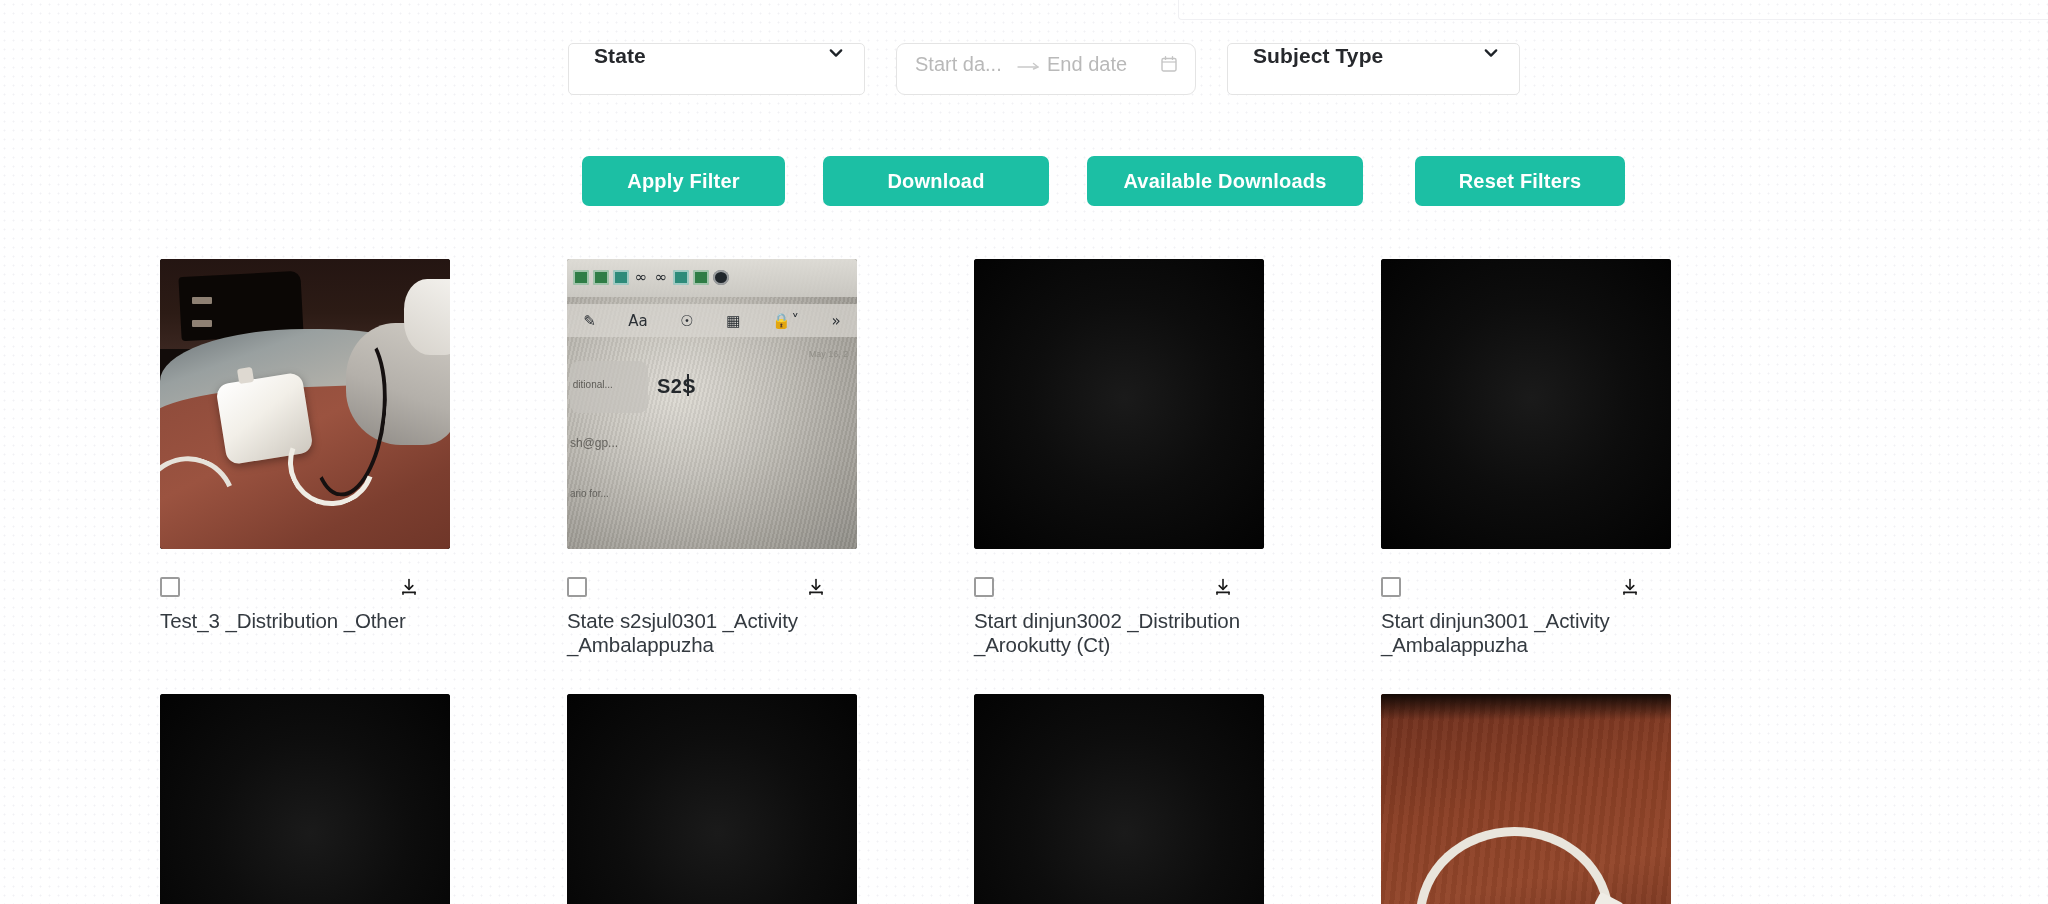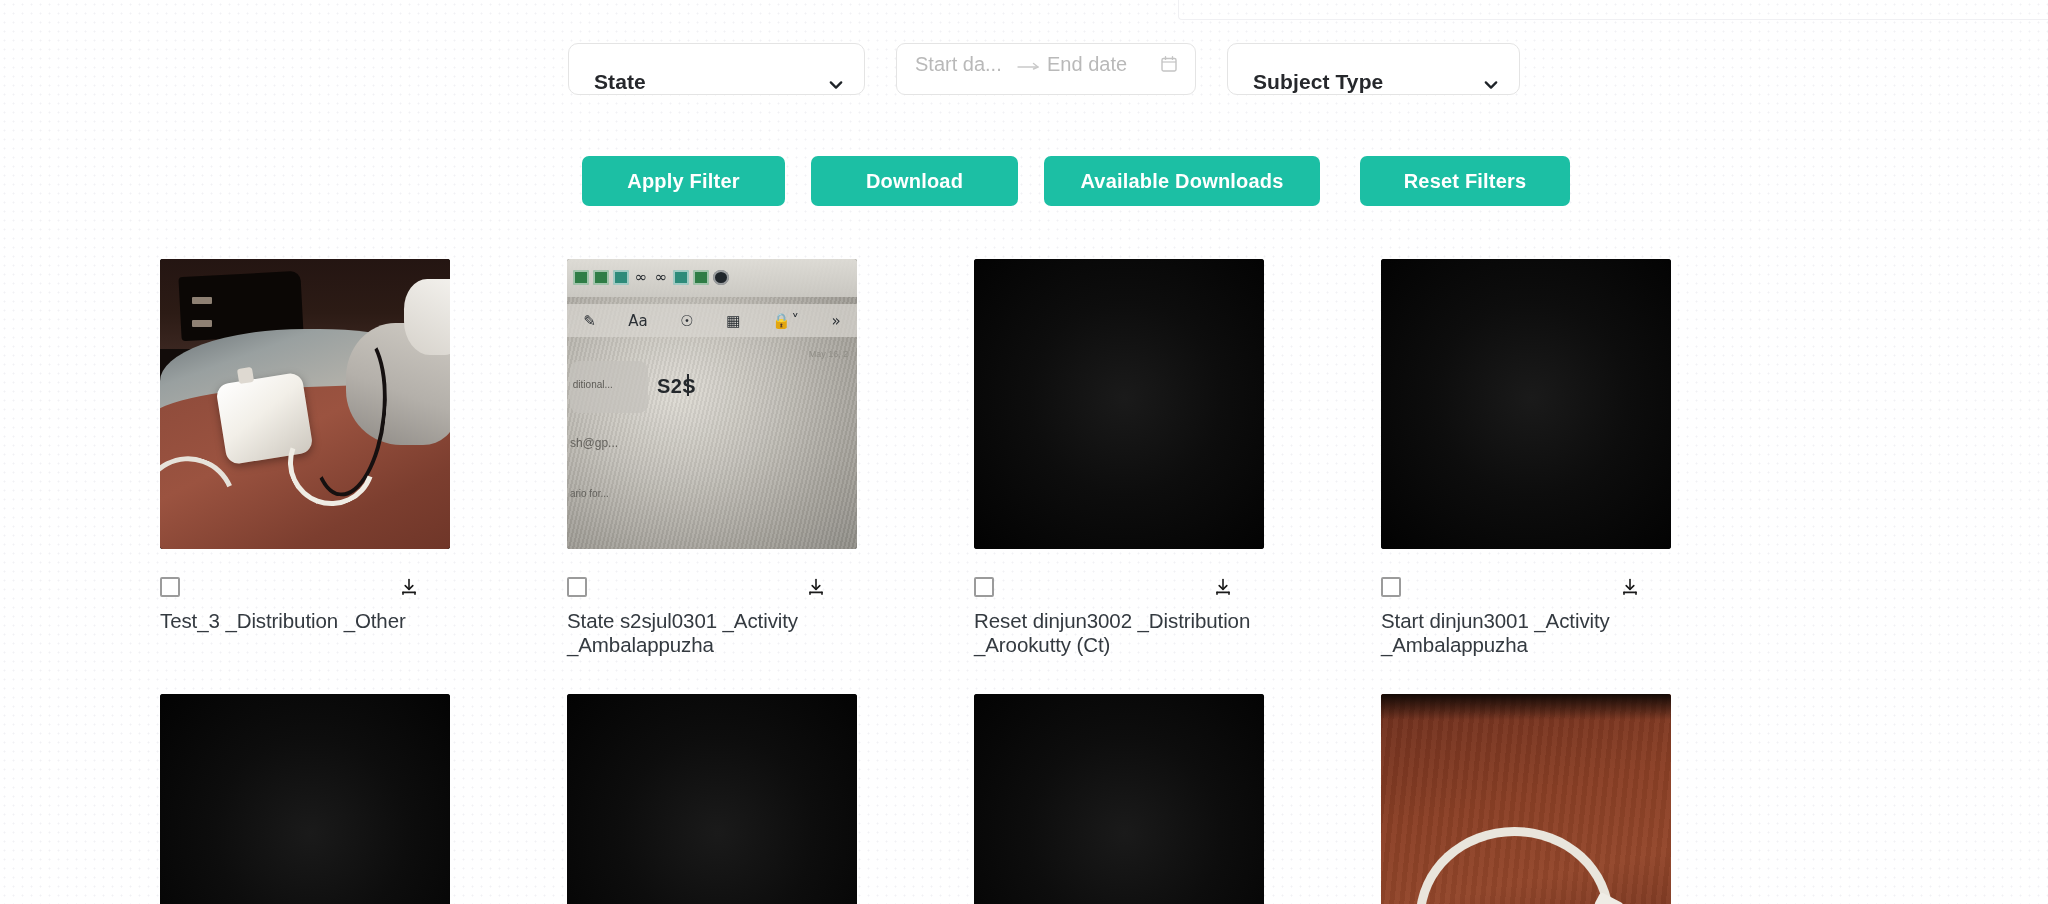--- a/index.html
+++ b/index.html
@@ -41,23 +41,23 @@
     left: 568px;
     display: flex;
     align-items: center;
     gap: 31px;
   }
 
   .select-box {
     height: 52px;
     background: #ffffff;
     border: 1px solid #e4e4e4;
-    border-radius: 10px;
-    display: flex;
-    align-items: flex-end;
+    border-radius: 5px;
+    display: flex;
+    align-items: flex-start;
     justify-content: space-between;
     padding: 0 19px 0 25px;
     cursor: pointer;
   }
   .select-state { width: 297px; }
   .select-subject { width: 293px; }
 
   .select-label {
     font-size: 21px;
     font-weight: 700;
@@ -105,41 +105,41 @@
     color: #c4c4c4;
   }
 
   
   .btn-row {
     position: absolute;
     top: 156px;
     left: 582px;
     display: flex;
     align-items: center;
-    gap: 26px;
+    gap: 38px;
   }
   .btn {
     height: 50px;
     border: none;
     border-radius: 7px;
     background: #1cbfa4;
     color: #ffffff;
     font-family: "Liberation Sans", sans-serif;
     font-size: 20px;
     font-weight: 700;
     letter-spacing: 0.2px;
     cursor: pointer;
     padding: 0 22px;
     display: flex;
     align-items: center;
     justify-content: center;
     white-space: nowrap;
   }
   .btn-apply    { width: 203px; }
-  .btn-download { width: 207px; }
+  .btn-download { width: 226px; }
   .btn-avail    { width: 276px; }
   .btn-reset    { width: 210px; margin-left: 14px; }
 
   
   .gallery {
     position: absolute;
     top: 259px;
     left: 160px;
     width: 1770px;
     display: flex;
@@ -488,21 +488,21 @@
         <div class="cb"></div>
         <div class="dl-icon">
           <svg width="20" height="20" viewBox="0 0 20 20" fill="none">
             <path d="M10 2.5 V12" stroke="#1a1a1a" stroke-width="1.6" stroke-linecap="round"></path>
             <path d="M6.2 8.6 L10 12.4 L13.8 8.6" stroke="#1a1a1a" stroke-width="1.6" stroke-linecap="round" stroke-linejoin="round"></path>
             <path d="M4 15.4 H16" stroke="#1a1a1a" stroke-width="1.6" stroke-linecap="round"></path>
             <path d="M4 15.4 V17.2 M16 15.4 V17.2" stroke="#1a1a1a" stroke-width="1.6" stroke-linecap="round"></path>
           </svg>
         </div>
       </div>
-      <div class="caption">Reset dinjun3002 _Distribution _Arookutty (Ct)</div>
+      <div class="caption">Start dinjun3002 _Distribution _Arookutty (Ct)</div>
     </div>
 
     <div class="card">
       <div class="thumb">
         <div class="thumb-inner ph-black"></div>
       </div>
       <div class="card-ctrls">
         <div class="cb"></div>
         <div class="dl-icon">
           <svg width="20" height="20" viewBox="0 0 20 20" fill="none">

